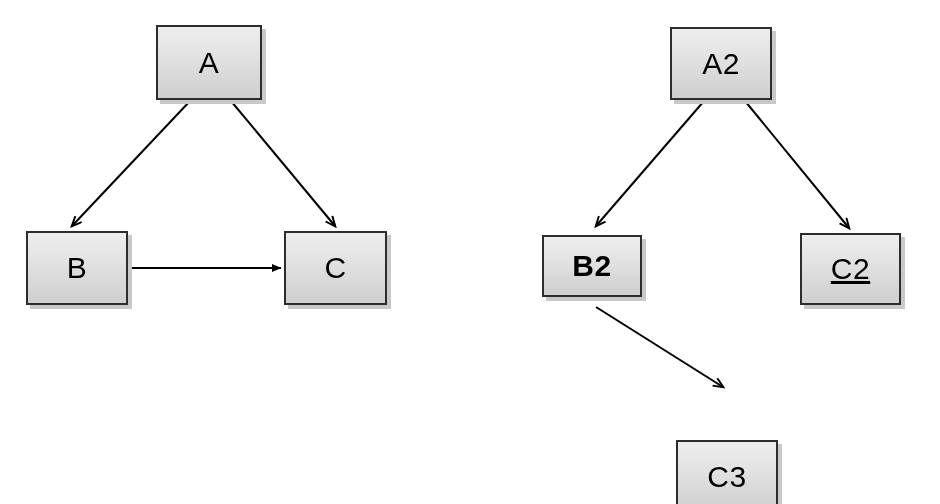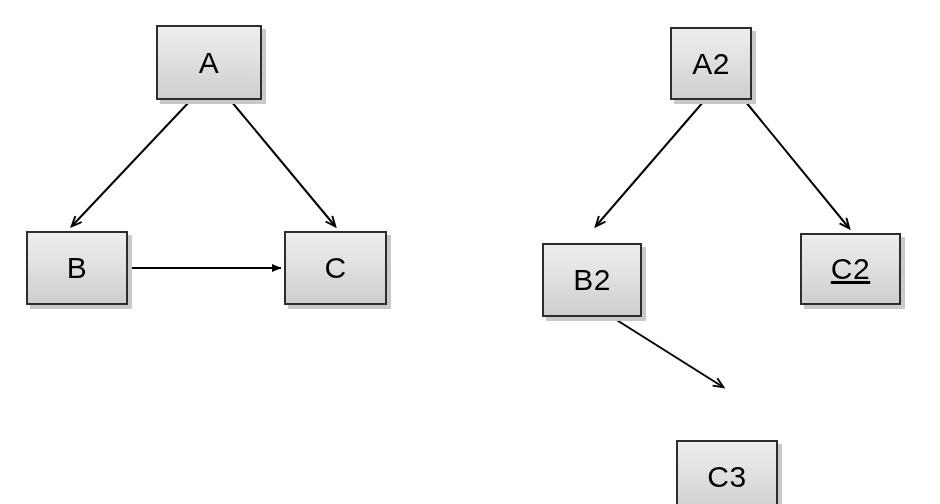--- a/index.html
+++ b/index.html
@@ -75,24 +75,24 @@
 
   <div class="node" style="left: 156px; top: 25px; width: 106px; height: 75px;">
     <span class="node-label">A</span>
   </div>
   <div class="node" style="left: 26px; top: 231px; width: 102px; height: 74px;">
     <span class="node-label">B</span>
   </div>
   <div class="node" style="left: 284px; top: 231px; width: 103px; height: 74px;">
     <span class="node-label">C</span>
   </div>
-  <div class="node" style="left: 670px; top: 27px; width: 82px; height: 73px;">
+  <div class="node" style="left: 670px; top: 27px; width: 102px; height: 73px;">
     <span class="node-label">A2</span>
   </div>
-  <div class="node" style="left: 542px; top: 243px; width: 100px; height: 74px;">
+  <div class="node" style="left: 542px; top: 235px; width: 100px; height: 62px; font-weight: bold;">
     <span class="node-label">B2</span>
   </div>
   <div class="node" style="left: 800px; top: 233px; width: 101px; height: 72px; text-decoration: underline;">
     <span class="node-label">C2</span>
   </div>
   <div class="node" style="left: 676px; top: 392px; width: 102px; height: 74px; margin-top: 48px;">
     <span class="node-label">C3</span>
   </div>
 
 </div>

